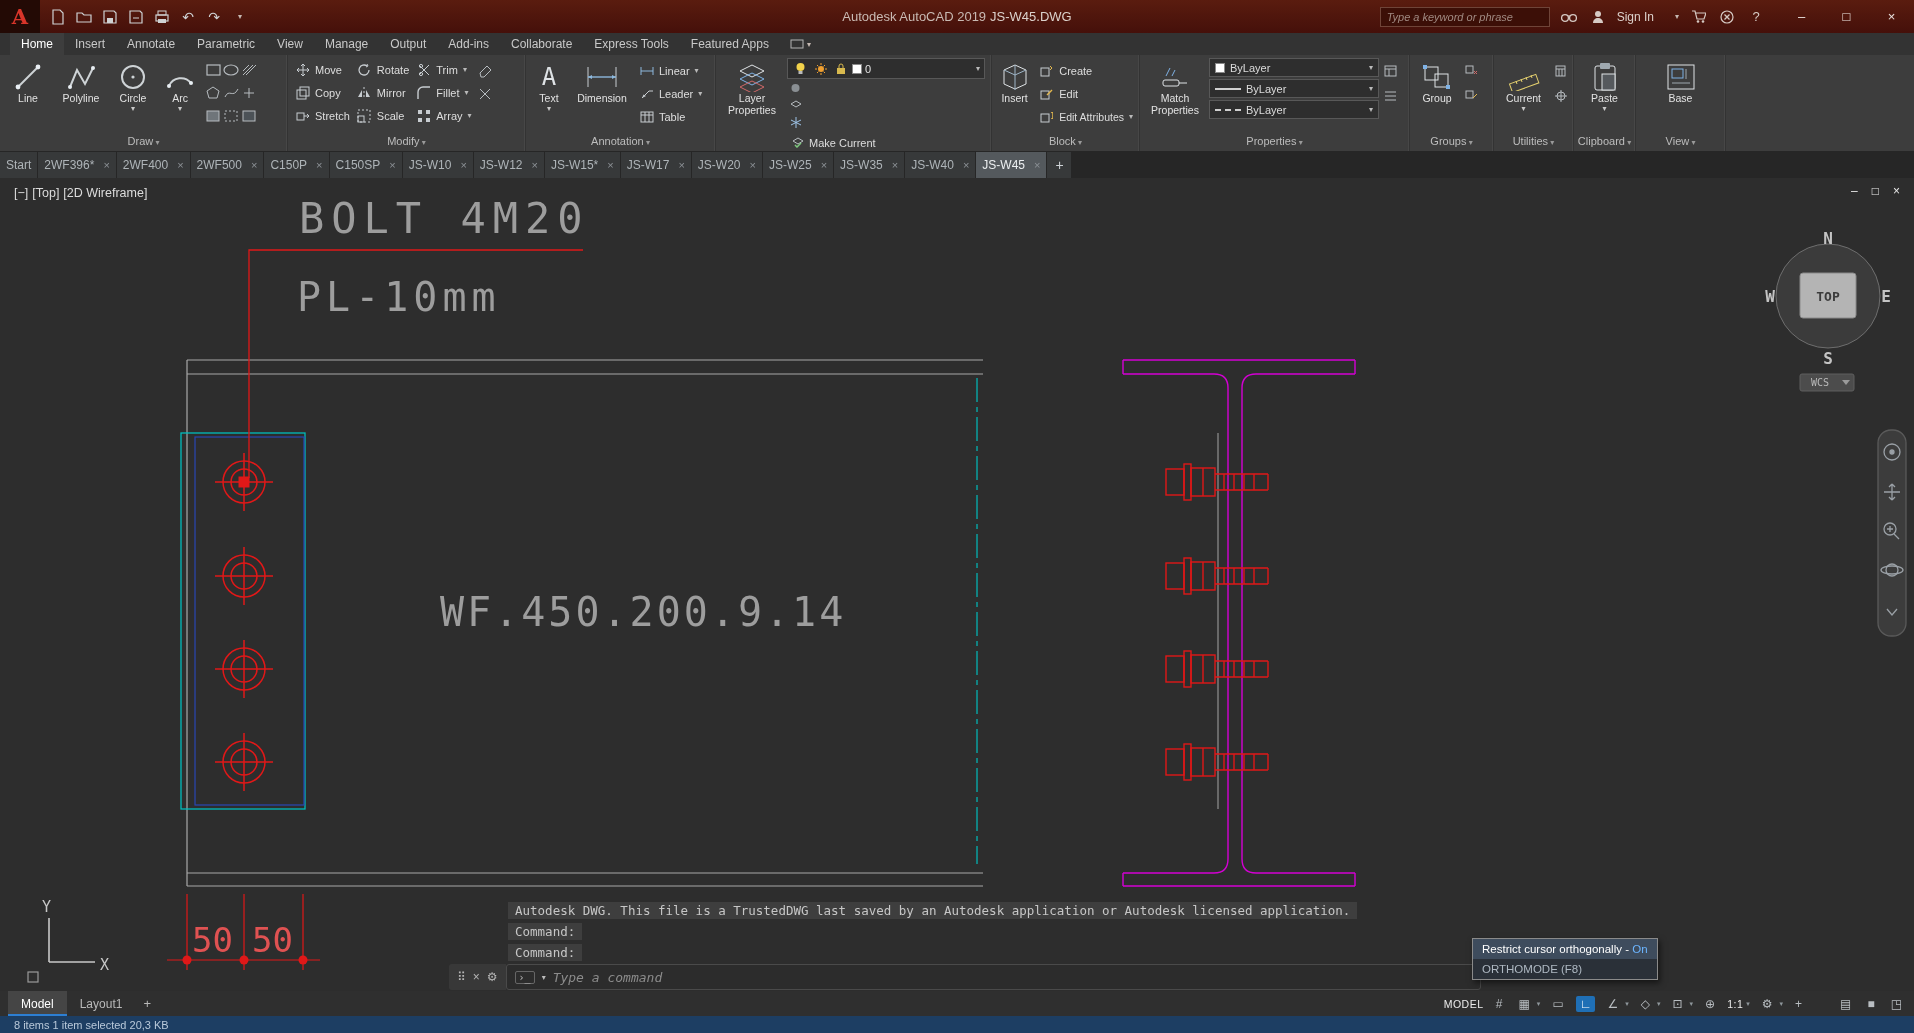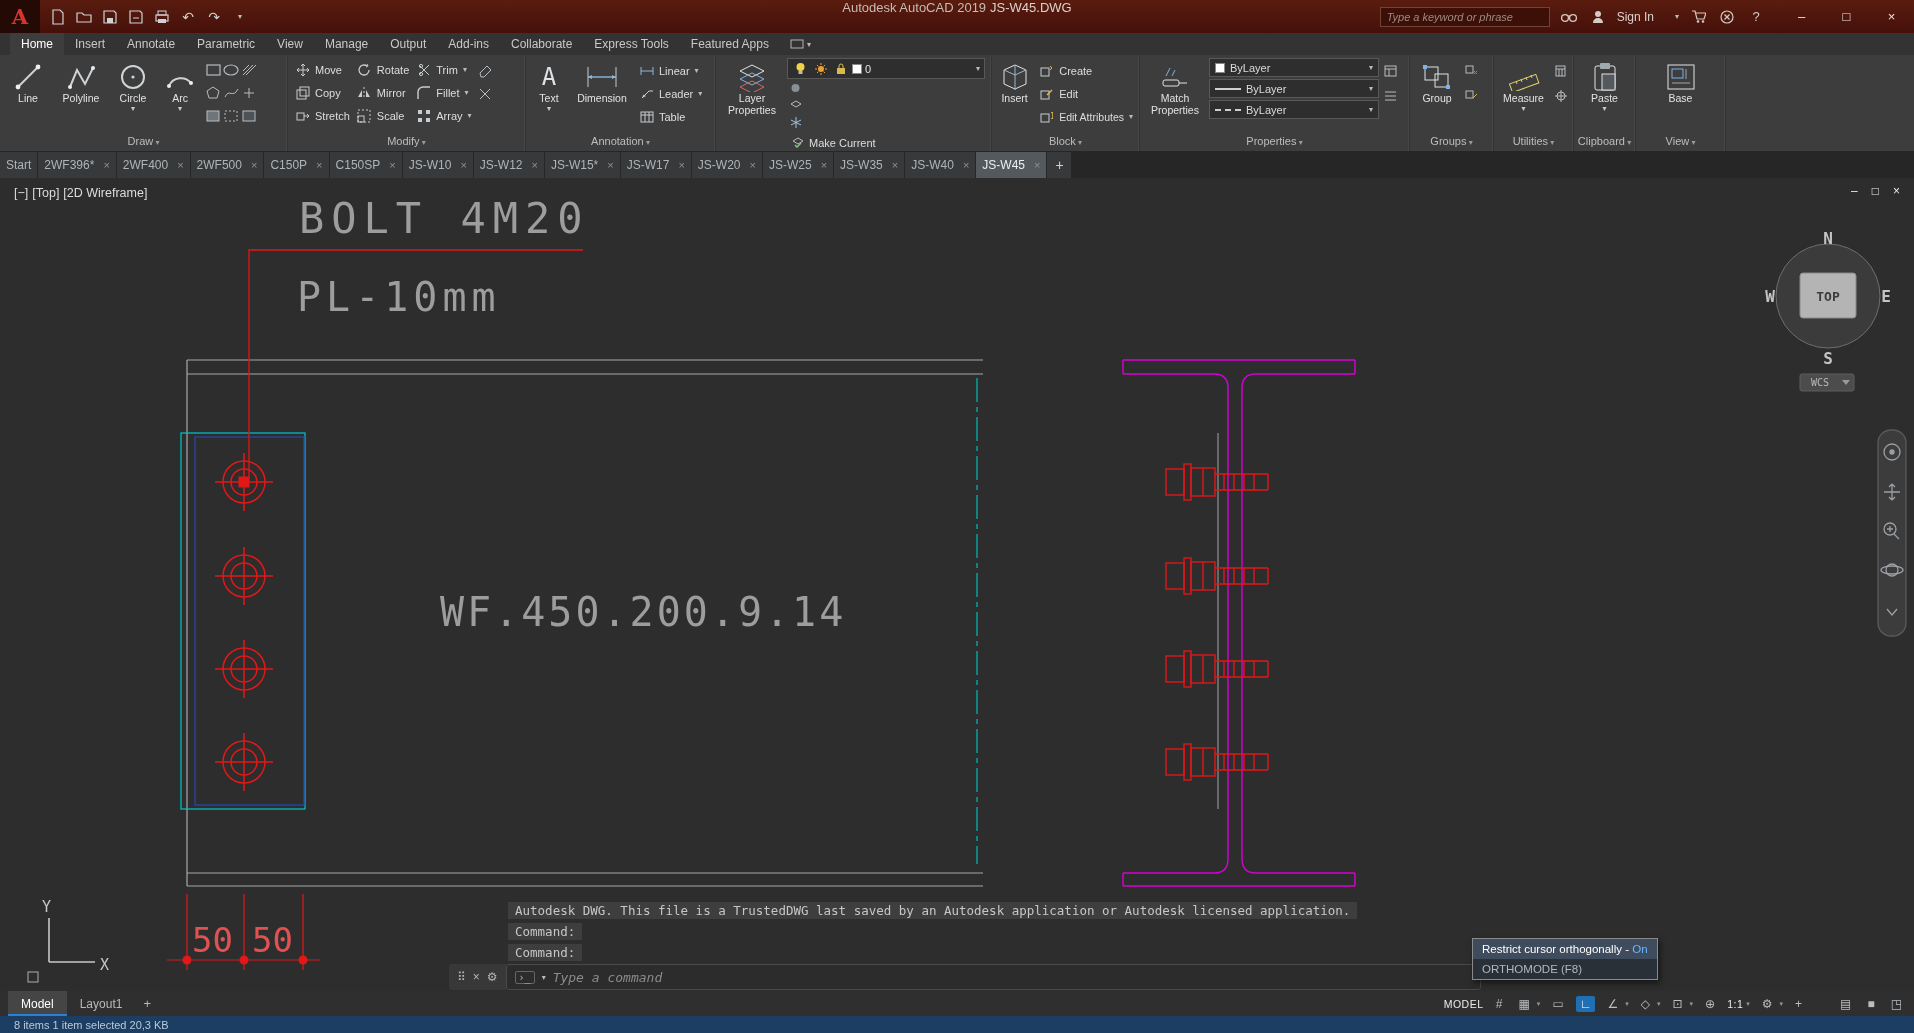--- a/index.html
+++ b/index.html
@@ -4,21 +4,21 @@
 <style>
 *{box-sizing:border-box;margin:0;padding:0}
 body{width:1914px;height:1033px;position:relative;background:#2d2d2d;font-family:"Liberation Sans","DejaVu Sans",sans-serif;overflow:hidden;-webkit-user-select:none;user-select:none}
 
 .titlebar{position:absolute;top:0;left:0;right:0;height:33px;background:linear-gradient(#5a1c0f,#45100a);display:flex;align-items:center;color:#cfc4bf}
 .alogo{width:40px;height:33px;display:flex;align-items:center;justify-content:center;background:#230a05}
 .alogo b{font-size:21px;color:#d8352a;font-family:"DejaVu Serif",serif}
 .qat{display:flex;align-items:center;gap:2px;padding:0 6px}
 .qbtn{width:24px;height:24px;display:flex;align-items:center;justify-content:center;border-radius:2px;color:#cfd2d4;font-size:14px}
 .qbtn svg{display:block}
-.tcenter{position:absolute;left:50%;top:0;height:33px;transform:translateX(-50%);display:flex;gap:4px;align-items:flex-start;font-size:13px;color:#c9bab3}
+.tcenter{position:absolute;left:50%;top:0;height:33px;transform:translateX(-50%);display:flex;gap:4px;align-items:center;font-size:13px;color:#c9bab3}
 .tdoc{color:#dcd2cc}
 .tright{margin-left:auto;display:flex;align-items:center;gap:9px;height:33px}
 .searchbox{display:flex;align-items:center;background:#3c0f07;border:1px solid #6f4438;height:20px;width:170px;padding:0 6px}
 .searchbox input{background:transparent;border:0;outline:0;color:#cbb9b2;font-size:11px;width:100%}
 .searchbox input::placeholder{color:#a08a82;font-style:italic}
 .tico{min-width:20px;text-align:center;font-size:13px;color:#d6cac4;display:flex;align-items:center;justify-content:center}
 .signin{display:flex;align-items:center;gap:21px;font-size:12px;color:#ddd2cc}
 .caret8{font-size:8px;color:#c6b9b2}
 .winbtns{display:flex;height:33px;margin-left:4px}
 .winbtn{width:45px;display:flex;align-items:center;justify-content:center;font-size:13px;color:#ece4e0}
@@ -667,21 +667,21 @@
 
   <div class="panel" style="width:80px">
     <div class="pbody">
       <div class="bigbtn caret" style="width:52px">
         <span class="bico">
             <svg width="32" height="28">
               <rect x="2" y="16" width="28" height="9" transform="rotate(-20 16 20)" fill="none" stroke="#e3cf6e"></rect>
               <path d="M8 18l1 3M13 16l1 3M18 14l1 3M23 12l1 3" stroke="#e3cf6e" transform="rotate(0)"></path>
             </svg>
           </span>
-        <span class="blbl">Measure</span>
+        <span class="blbl">Current</span>
       </div>
       <div class="col" style="gap:8px;padding-top:4px">
         <span class="i16">
             <svg width="11" height="12">
               <rect x="1" y="1" width="9" height="10" fill="none" stroke="#b7bcc0"></rect>
               <path d="M1 4h9M4 4v7M7 4v7" stroke="#b7bcc0"></path>
             </svg>
           </span>
         <span class="i16">
             <svg width="12" height="12">

